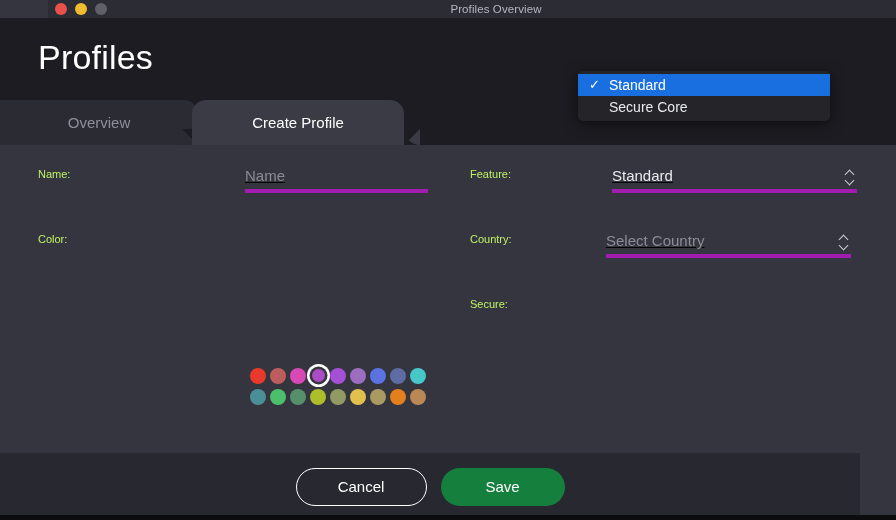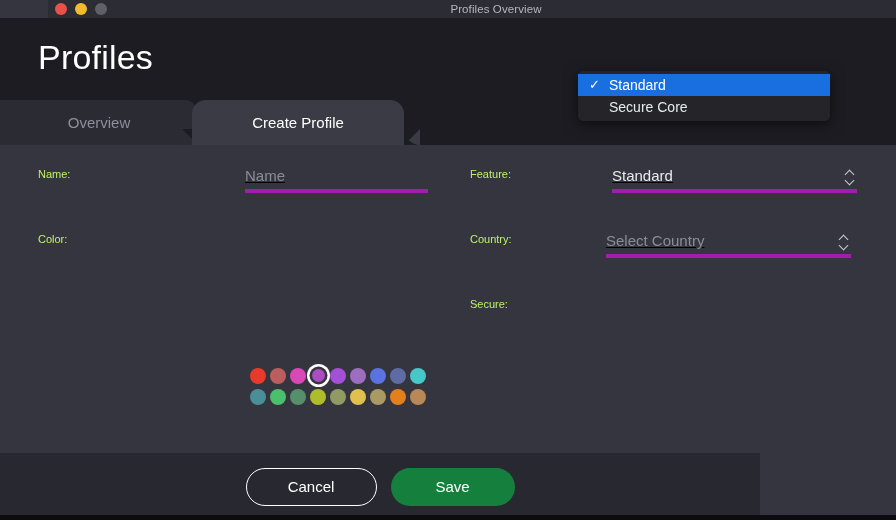--- a/index.html
+++ b/index.html
@@ -160,21 +160,21 @@
   }
   .menu-item.selected { background: #1a6fe0; color: #ffffff; }
   .menu-check {
     position: absolute; left: 11px; top: 0;
     font-size: 13px; line-height: 22px; color: #ffffff;
   }
 
   
   #footer {
     position: absolute; top: 453px; left: 0;
-    width: 760px; height: 67px;
+    width: 860px; height: 67px;
     background: #282830;
     display: flex; align-items: center; justify-content: center;
     gap: 14px;
   }
   .btn {
     height: 38px;
     border-radius: 19px;
     display: flex; align-items: center; justify-content: center;
     font-size: 15px; cursor: pointer;
   }

